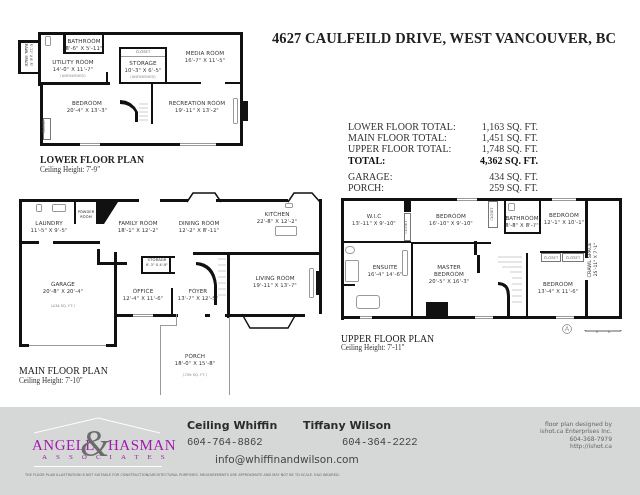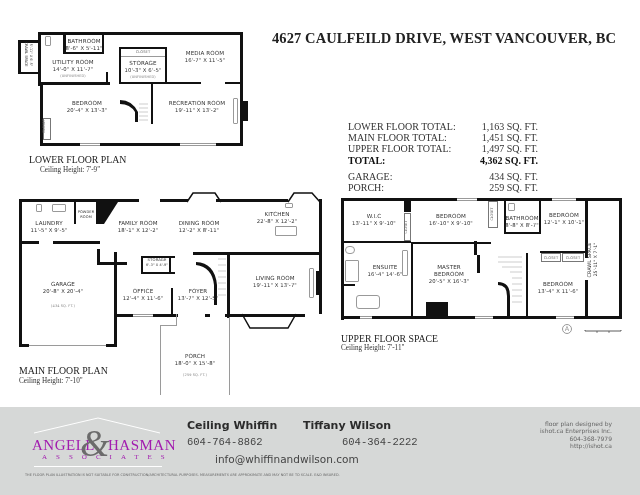--- a/index.html
+++ b/index.html
@@ -47,21 +47,21 @@
   <div class="row">
       <span class="k">LOWER FLOOR TOTAL:</span>
       <span class="v">1,163 SQ. FT.</span>
     </div>
   <div class="row">
       <span class="k">MAIN FLOOR TOTAL:</span>
       <span class="v">1,451 SQ. FT.</span>
     </div>
   <div class="row">
       <span class="k">UPPER FLOOR TOTAL:</span>
-      <span class="v">1,497 SQ. FT.</span>
+      <span class="v">1,748 SQ. FT.</span>
     </div>
   <div class="row bold">
       <span class="k">TOTAL:</span>
       <span class="v">4,362 SQ. FT.</span>
     </div>
   <div class="gap"></div>
   <div class="row">
       <span class="k">GARAGE:</span>
       <span class="v">434 SQ. FT.</span>
     </div>
@@ -144,21 +144,21 @@
   <div class="room-label" style="left:160px;top:100px;width:74px;">
     <span class="nm">RECREATION ROOM</span>
       <span class="dm">19'-11" X 13'-2"</span>
   </div>
 
   <div class="fixture" style="left:233px;top:98px;width:5px;height:26px;"></div>
   <div class="wall" style="left:242px;top:101px;width:6px;height:20px;"></div>
   <div class="window" style="left:80px;top:143px;width:20px;height:3px;"></div>
   <div class="window" style="left:180px;top:143px;width:36px;height:3px;"></div>
 
-  <div class="plan-title" style="left:29px;top:154px;">LOWER FLOOR PLAN</div>
+  <div class="plan-title" style="left:40px;top:154px;font-weight:bold;">LOWER FLOOR PLAN</div>
   <div class="plan-ceiling" style="left:40px;top:166px;">Ceiling Height: 7'-9"</div>
 </div>
 
 <div class="abs" style="left:0;top:0;width:330px;height:400px;">
 
   <div class="wall" style="left:19px;top:199px;width:3px;height:148px;"></div>
   <div class="wall" style="left:19px;top:199px;width:120px;height:3px;"></div>
   <div class="wall" style="left:160px;top:199px;width:28px;height:3px;"></div>
   <div class="wall" style="left:216px;top:199px;width:30px;height:3px;"></div>
   <div class="wall" style="left:246px;top:199px;width:3px;height:3px;"></div>
@@ -371,21 +371,21 @@
   <div class="vert-label" style="left:571px;top:257px;transform:rotate(-90deg);font-size:5px;"><span>CRAWL SPACE</span></div>
   <div class="vert-label" style="left:579px;top:257px;transform:rotate(-90deg);font-size:4.6px;"><span>25'-11" X 7'-1"</span></div>
 
   <div class="abs" style="left:562px;top:324px;width:10px;height:10px;border:0.8px solid #999;border-radius:50%;text-align:center;font-family:'DejaVu Sans',sans-serif;font-size:6.5px;line-height:8.5px;color:#999;"><span>A</span></div>
   <svg class="abs" style="left:584px;top:328px;" width="38" height="6">
       <polyline points="1,2 1,3 37,3 37,2" fill="none" stroke="#333" stroke-width="0.8"></polyline>
       <line x1="13" y1="3" x2="13" y2="5" stroke="#333" stroke-width="0.6"></line>
       <line x1="25" y1="3" x2="25" y2="5" stroke="#333" stroke-width="0.6"></line>
     </svg>
 
-  <div class="plan-title" style="left:341px;top:333px;">UPPER FLOOR SPACE</div>
+  <div class="plan-title" style="left:341px;top:333px;">UPPER FLOOR PLAN</div>
   <div class="plan-ceiling" style="left:341px;top:344px;">Ceiling Height: 7'-11"</div>
 </div>
 
 <div class="footer">
 
   <div class="abs" style="left:28px;top:8px;width:140px;height:58px;">
     <svg class="abs" style="left:4px;top:0;" width="130" height="20">
         <polyline points="2,18 66,3 128,18" fill="none" stroke="#ffffff" stroke-width="1"></polyline>
       </svg>
     <div class="logo-word" style="left:4px;top:22px;font-size:15px;letter-spacing:0.5px;">ANGELL</div>

